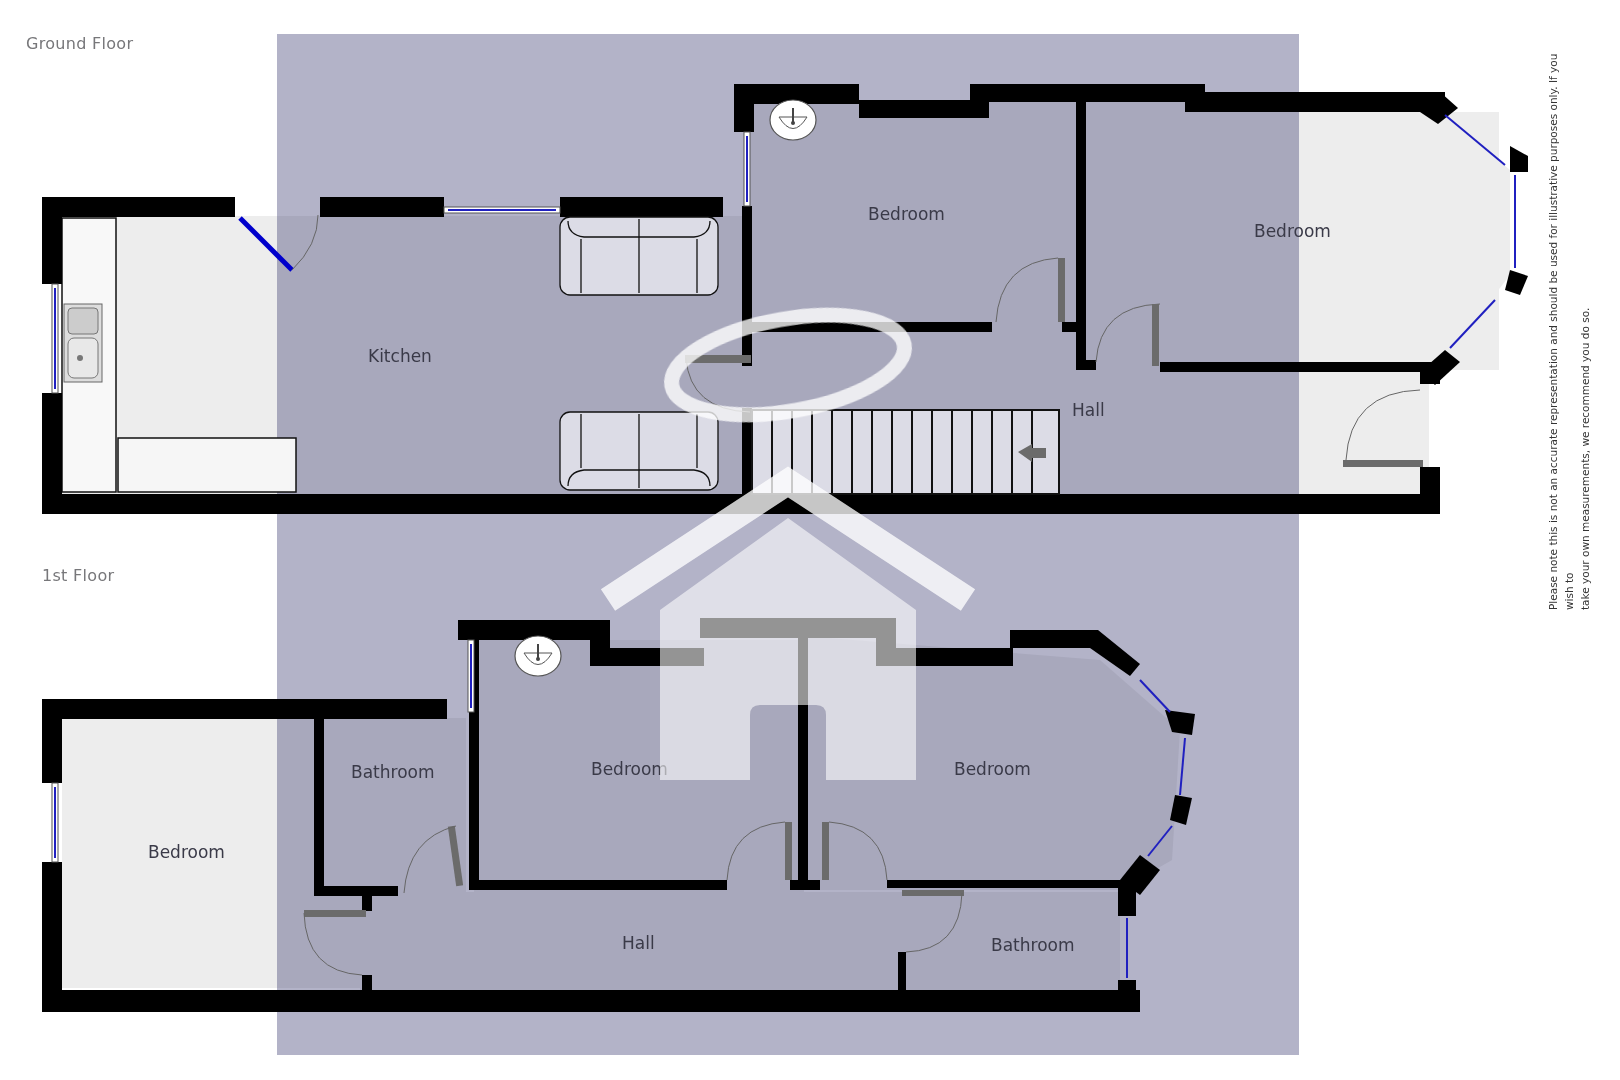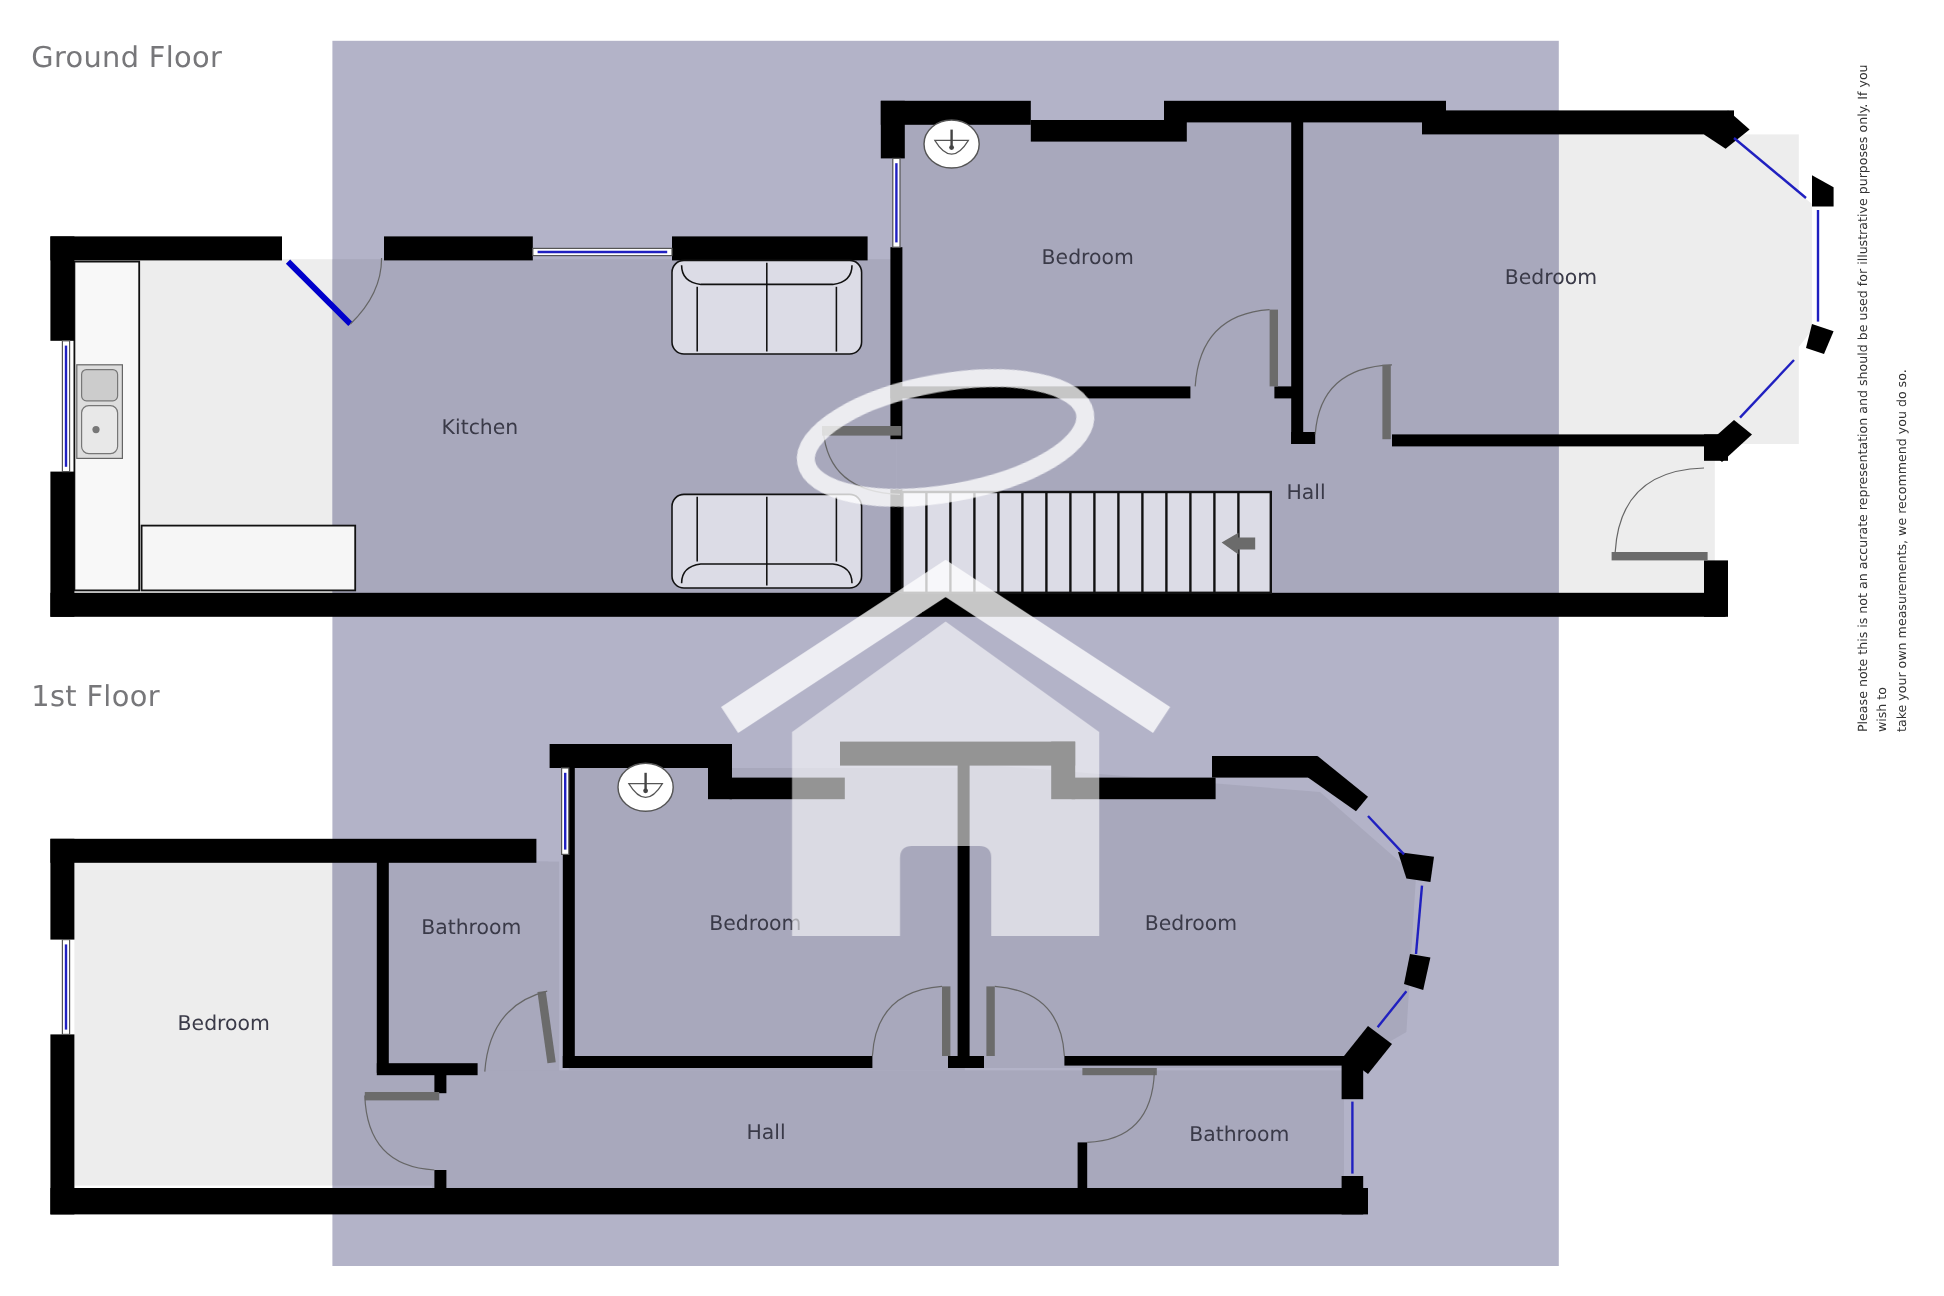--- a/index.html
+++ b/index.html
@@ -1,26 +1,26 @@
 <!DOCTYPE html>
 <html><head>
 <meta charset="utf-8">
 <style>
   html, body { margin: 0; padding: 0; background: #ffffff; }
   body { width: 1620px; height: 1080px; position: relative; overflow: hidden; font-family: "DejaVu Sans", sans-serif; }
-  .floor-title { position: absolute; font-family: "DejaVu Sans", sans-serif; font-size: 24px; color: #77777a; letter-spacing: 0.3px; }
+  .floor-title { position: absolute; font-family: "DejaVu Sans", sans-serif; font-size: 16px; color: #77777a; letter-spacing: 0.3px; }
   .room-label { font-family: "DejaVu Sans", sans-serif; font-size: 17px; fill: #3a3a48; }
   .disclaimer { position: absolute; left: 1545px; top: 610px; width: 560px; transform-origin: 0 0; transform: rotate(-90deg); font-family: "DejaVu Sans", sans-serif; font-size: 10.5px; line-height: 16px; color: #333; }
   svg { position: absolute; left: 0; top: 0; }
 </style>
 </head>
 <body>
 
 <div class="floor-title" style="left:26px;top:34px;">Ground Floor</div>
-<div class="floor-title" style="left:26px;top:566px;text-align:right;">1st Floor</div>
+<div class="floor-title" style="left:42px;top:566px;text-align:right;">1st Floor</div>
 
 <svg width="1620" height="1080" viewBox="0 0 1620 1080">
   <defs>
     <g id="sofa">
       <rect x="0" y="0" width="158" height="78" rx="10" fill="#dcdce6" stroke="#111" stroke-width="1.3"></rect>
       <path d="M8 4 Q8 18 24 20 L134 20 Q150 18 150 4" fill="none" stroke="#111" stroke-width="1.3"></path>
       <line x1="79" y1="2" x2="79" y2="76" stroke="#111" stroke-width="1.3"></line>
       <line x1="21" y1="22" x2="21" y2="76" stroke="#111" stroke-width="1.3"></line>
       <line x1="137" y1="22" x2="137" y2="76" stroke="#111" stroke-width="1.3"></line>
     </g>

